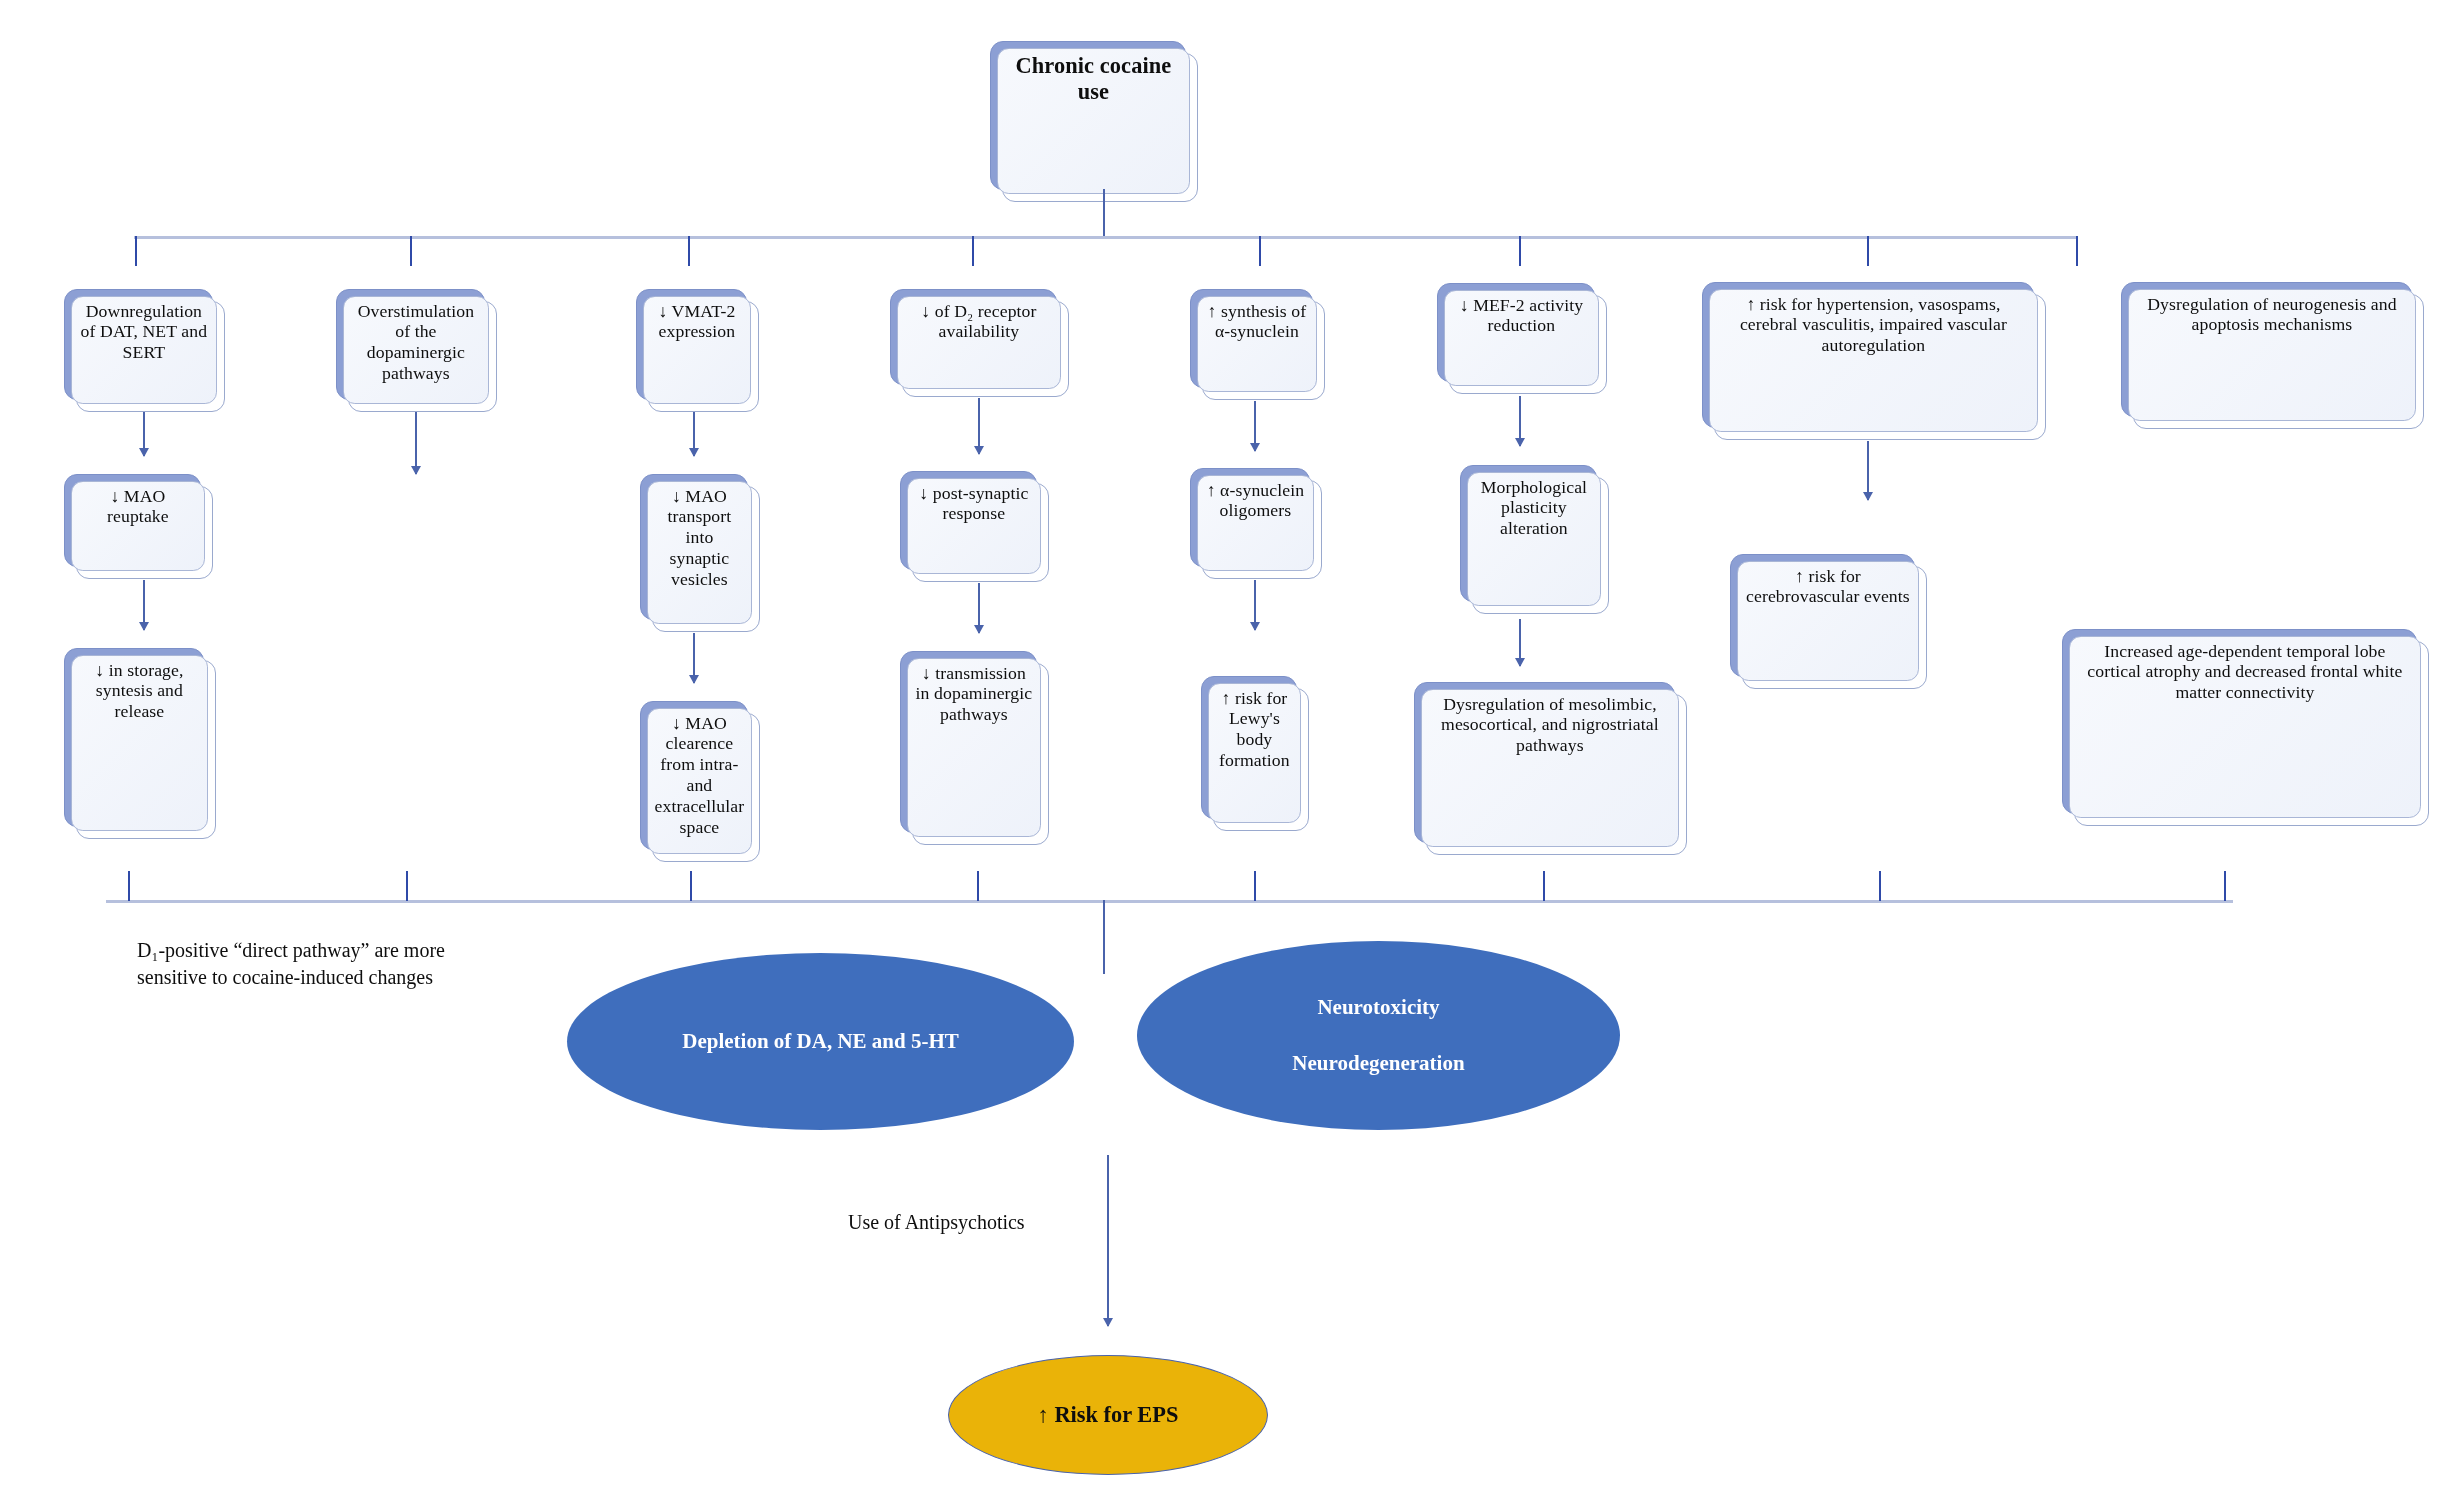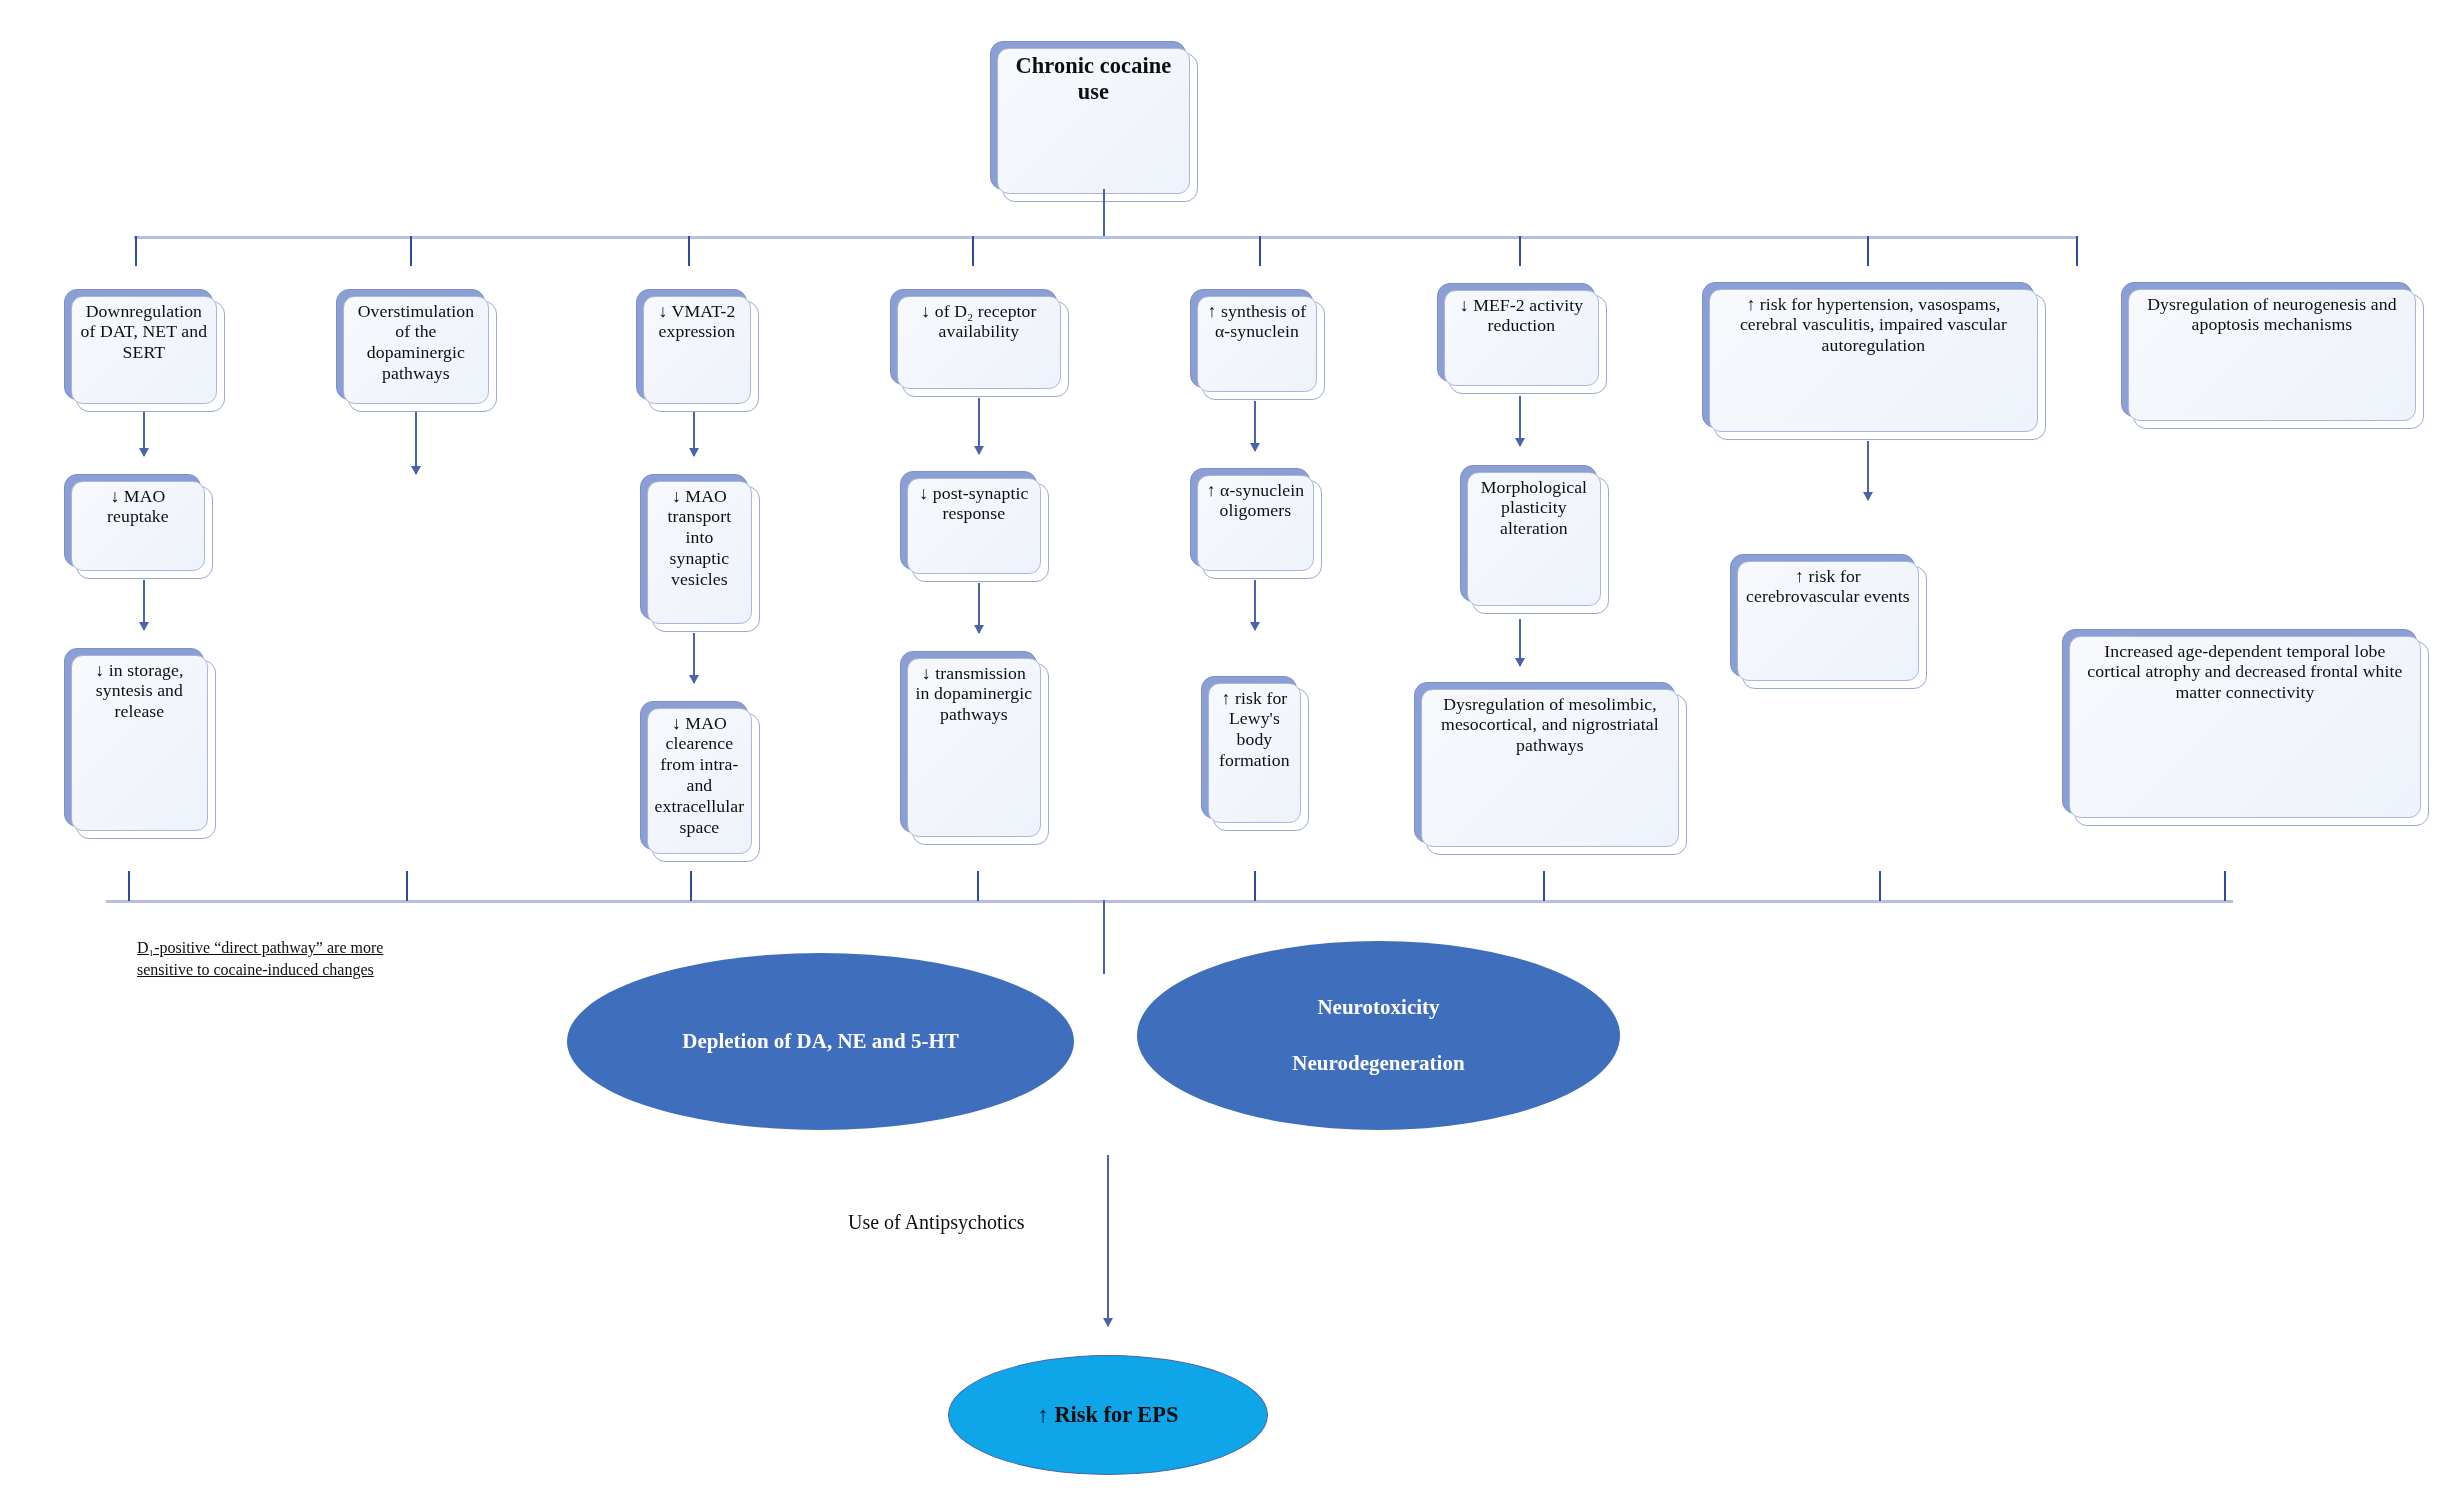--- a/index.html
+++ b/index.html
@@ -114,21 +114,21 @@
     display: flex;
     flex-direction: column;
     align-items: center;
     justify-content: center;
     color: #ffffff;
     font-weight: bold;
     text-align: center;
   }
   .ellipse-open {
     position: absolute;
-    background: #0ea5e9;
+    background: #eab308;
     border: 1.8px solid #4a63ab;
     border-radius: 50%;
     display: flex;
     align-items: center;
     justify-content: center;
     color: #0e0e0e;
     font-weight: bold;
     text-align: center;
   }
 
@@ -343,21 +343,21 @@
   <div class="tickup" style="left:406px; top:871px; height:29.5px;"></div>
   <div class="tickup" style="left:690px; top:871px; height:29.5px;"></div>
   <div class="tickup" style="left:977px; top:871px; height:29.5px;"></div>
   <div class="tickup" style="left:1254px; top:871px; height:29.5px;"></div>
   <div class="tickup" style="left:1543px; top:871px; height:29.5px;"></div>
   <div class="tickup" style="left:1879px; top:871px; height:29.5px;"></div>
   <div class="tickup" style="left:2224px; top:871px; height:29.5px;"></div>
 
   <div class="vline" style="left:1103px; top:900px; height:74px;"></div>
 
-  <div class="freetext" style="left:137px; top:937px; width:401px; font-size:16px;text-decoration:underline;">
+  <div class="freetext" style="left:137px; top:937px; width:401px; font-size:20px;">
     <div>D₁-positive “direct pathway” are more</div>
     <div>sensitive to cocaine-induced changes</div>
   </div>
 
   <div class="ellipse-filled" style="left:567px; top:953px; width:507px; height:177px; font-size:21px;">
     <div>Depletion of DA, NE and 5-HT</div>
   </div>
 
   <div class="ellipse-filled" style="left:1137px; top:941px; width:483px; height:189px; font-size:21px;">
     <div style="margin-bottom:31px;">Neurotoxicity</div>

